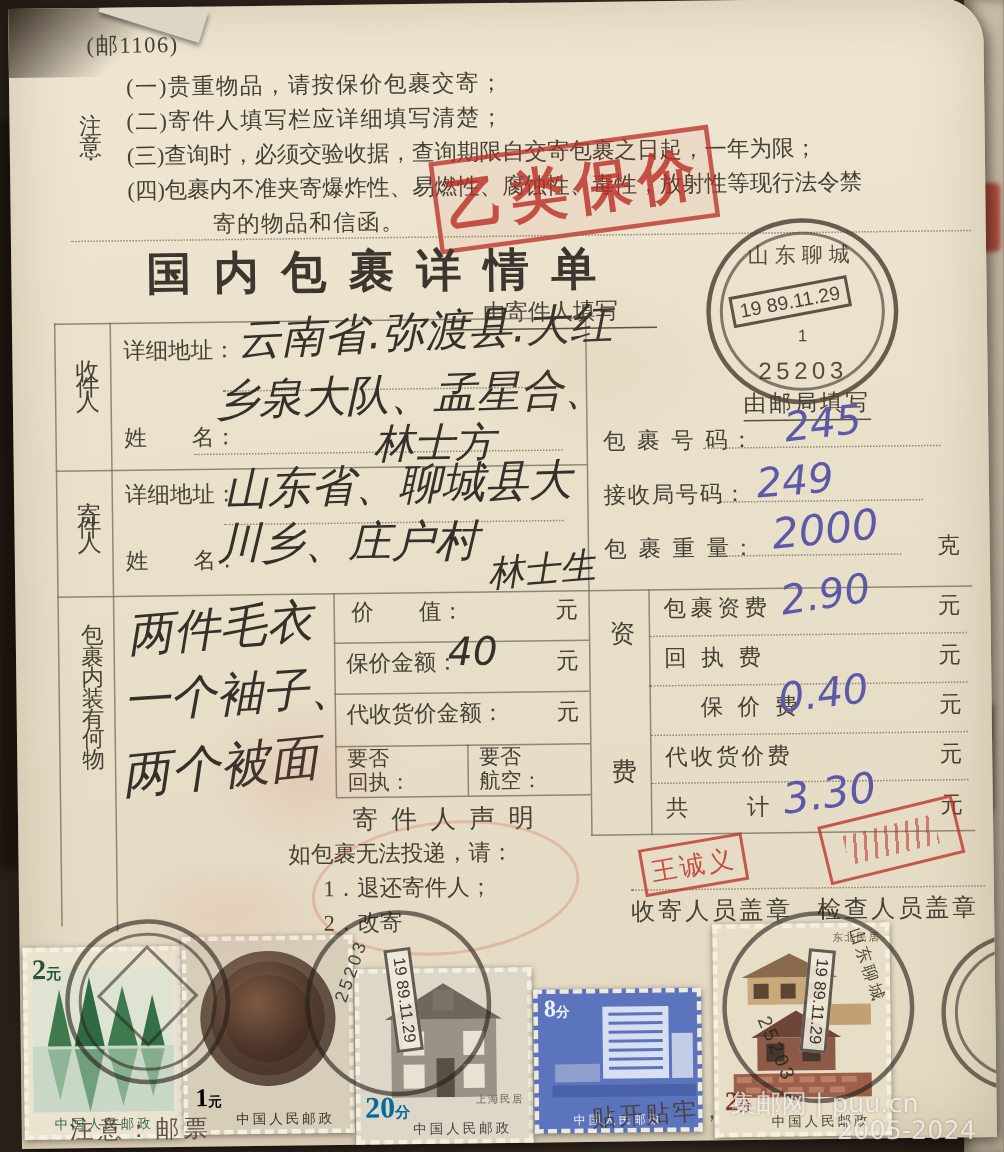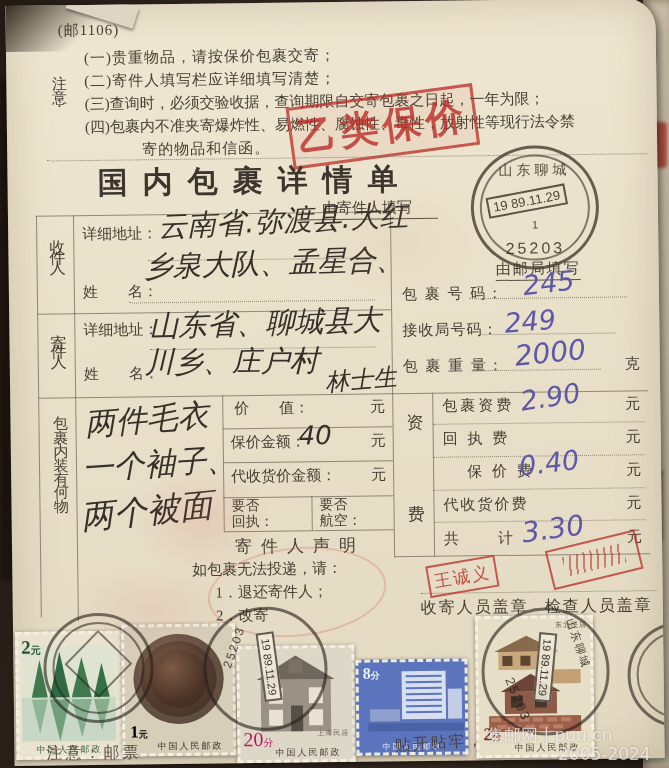--- a/index.html
+++ b/index.html
@@ -95,20 +95,21 @@
 
   <div class="lbl vtext" style="left:38px;top:222px;letter-spacing:10px;font-size:16px;">收件人</div>
   <div class="lbl" style="left:74px;top:220px;">详细地址：</div>
   <div class="lbl" style="left:74px;top:278px;">姓　　名：</div>
   <div class="lbl vtext" style="left:38px;top:316px;letter-spacing:10px;font-size:16px;">寄件人</div>
   <div class="lbl" style="left:74px;top:316px;">详细地址：</div>
   <div class="lbl" style="left:74px;top:360px;">姓　　名：</div>
 
   <div class="hw" style="left:150px;top:204px;transform:rotate(-2deg);">云南省.弥渡县.大红</div>
   <div class="hw" style="left:135px;top:246px;transform:rotate(-1deg);">乡泉大队、孟星合、</div>
+  <div class="hw" style="left:240px;top:280px;font-size:27px;">林士方</div>
   <div class="hw" style="left:140px;top:306px;transform:rotate(-1deg);">山东省、聊城县大</div>
   <div class="hw" style="left:135px;top:344px;">川乡、庄户村</div>
   <div class="hw" style="left:315px;top:366px;font-size:24px;transform:rotate(-4deg);">林士生</div>
 
   <div class="lbl" style="left:393px;top:284px;letter-spacing:2px;">包 裹 号 码：</div>
   <div class="hw blue" style="left:514px;top:270px;font-size:27px;transform:rotate(-6deg);">245</div>
   <div class="lbl" style="left:393px;top:320px;letter-spacing:1px;">接收局号码：</div>
   <div class="hw blue" style="left:495px;top:308px;font-size:27px;transform:rotate(-4deg);">249</div>
   <div class="lbl" style="left:393px;top:356px;letter-spacing:2px;">包 裹 重 量：</div>
   <div class="hw blue" style="left:505px;top:340px;font-size:28px;transform:rotate(-5deg);">2000</div>
@@ -194,21 +195,21 @@
     <svg width="86" height="78" style="position:absolute;left:16px;top:8px;" viewBox="0 0 86 78">
       <rect x="8" y="26" width="70" height="52" fill="#9a9284"></rect>
       <polygon points="4,26 43,2 82,26" fill="#6e675c"></polygon>
       <rect x="36" y="6" width="14" height="14" fill="#7a7265"></rect>
       <rect x="16" y="34" width="14" height="16" fill="#e8e2d2"></rect>
       <rect x="56" y="34" width="14" height="16" fill="#e8e2d2"></rect>
       <rect x="16" y="56" width="14" height="16" fill="#e8e2d2"></rect>
       <rect x="56" y="56" width="14" height="16" fill="#e8e2d2"></rect>
       <rect x="38" y="52" width="12" height="26" fill="#555046"></rect>
     </svg>
-    <div style="position:absolute;left:6px;bottom:12px;color:#be185d;font-weight:normal;font-size:20px;">
+    <div style="position:absolute;left:6px;bottom:12px;color:#0369a1;font-weight:bold;font-size:20px;">
       <span>20</span><span style="font-size:10px;">分</span>
     </div>
     <div style="position:absolute;right:6px;bottom:24px;font-size:7px;color:#6e675c;letter-spacing:1px;">上海民居</div>
     <div class="country" style="color:#4a443a;left:24px;">中国人民邮政</div>
   </div>
 
   <div class="stamp" style="left:342px;top:658px;width:112px;height:96px;background:#5b74bd;">
     <div style="position:absolute;left:7px;top:5px;color:#eef2fa;font-weight:bold;font-size:16px;">
       <span>8</span><span style="font-size:9px;">分</span>
     </div>

